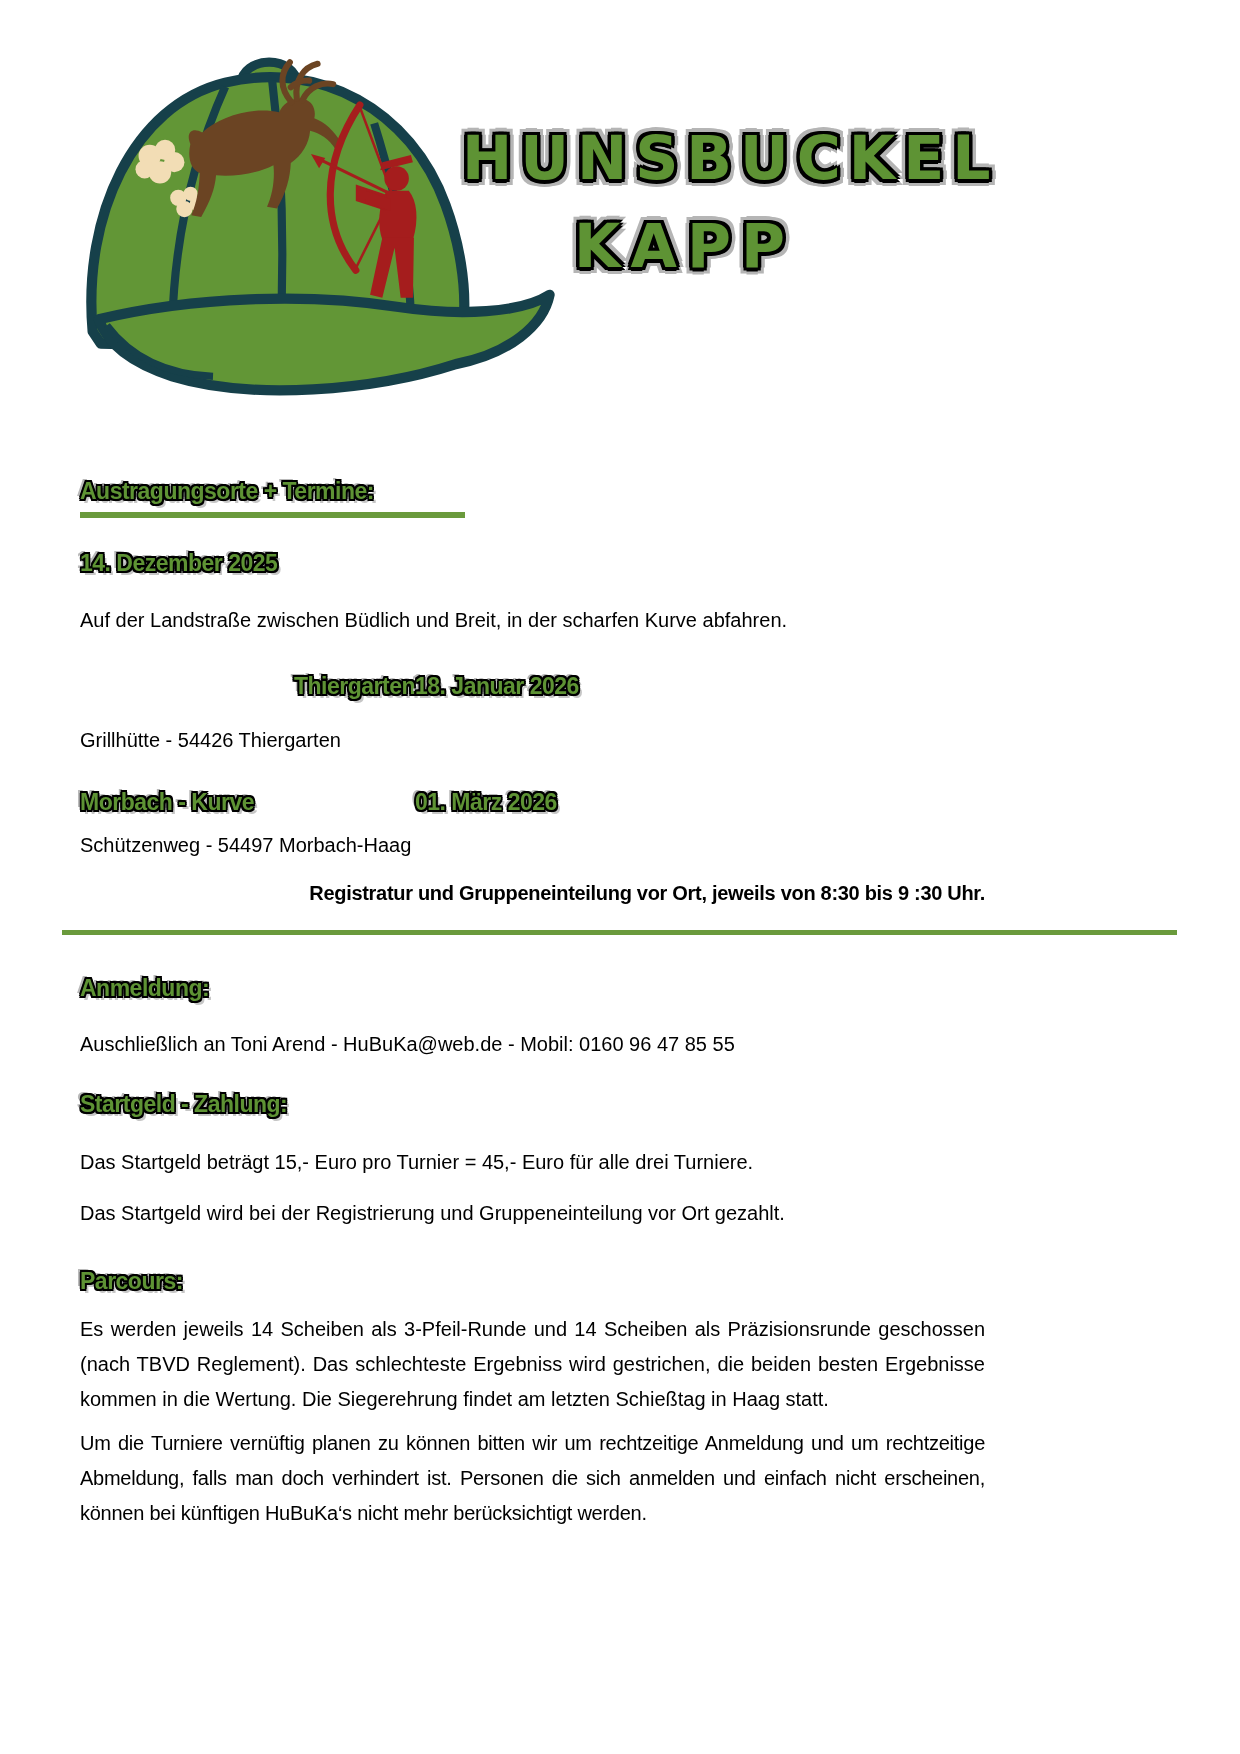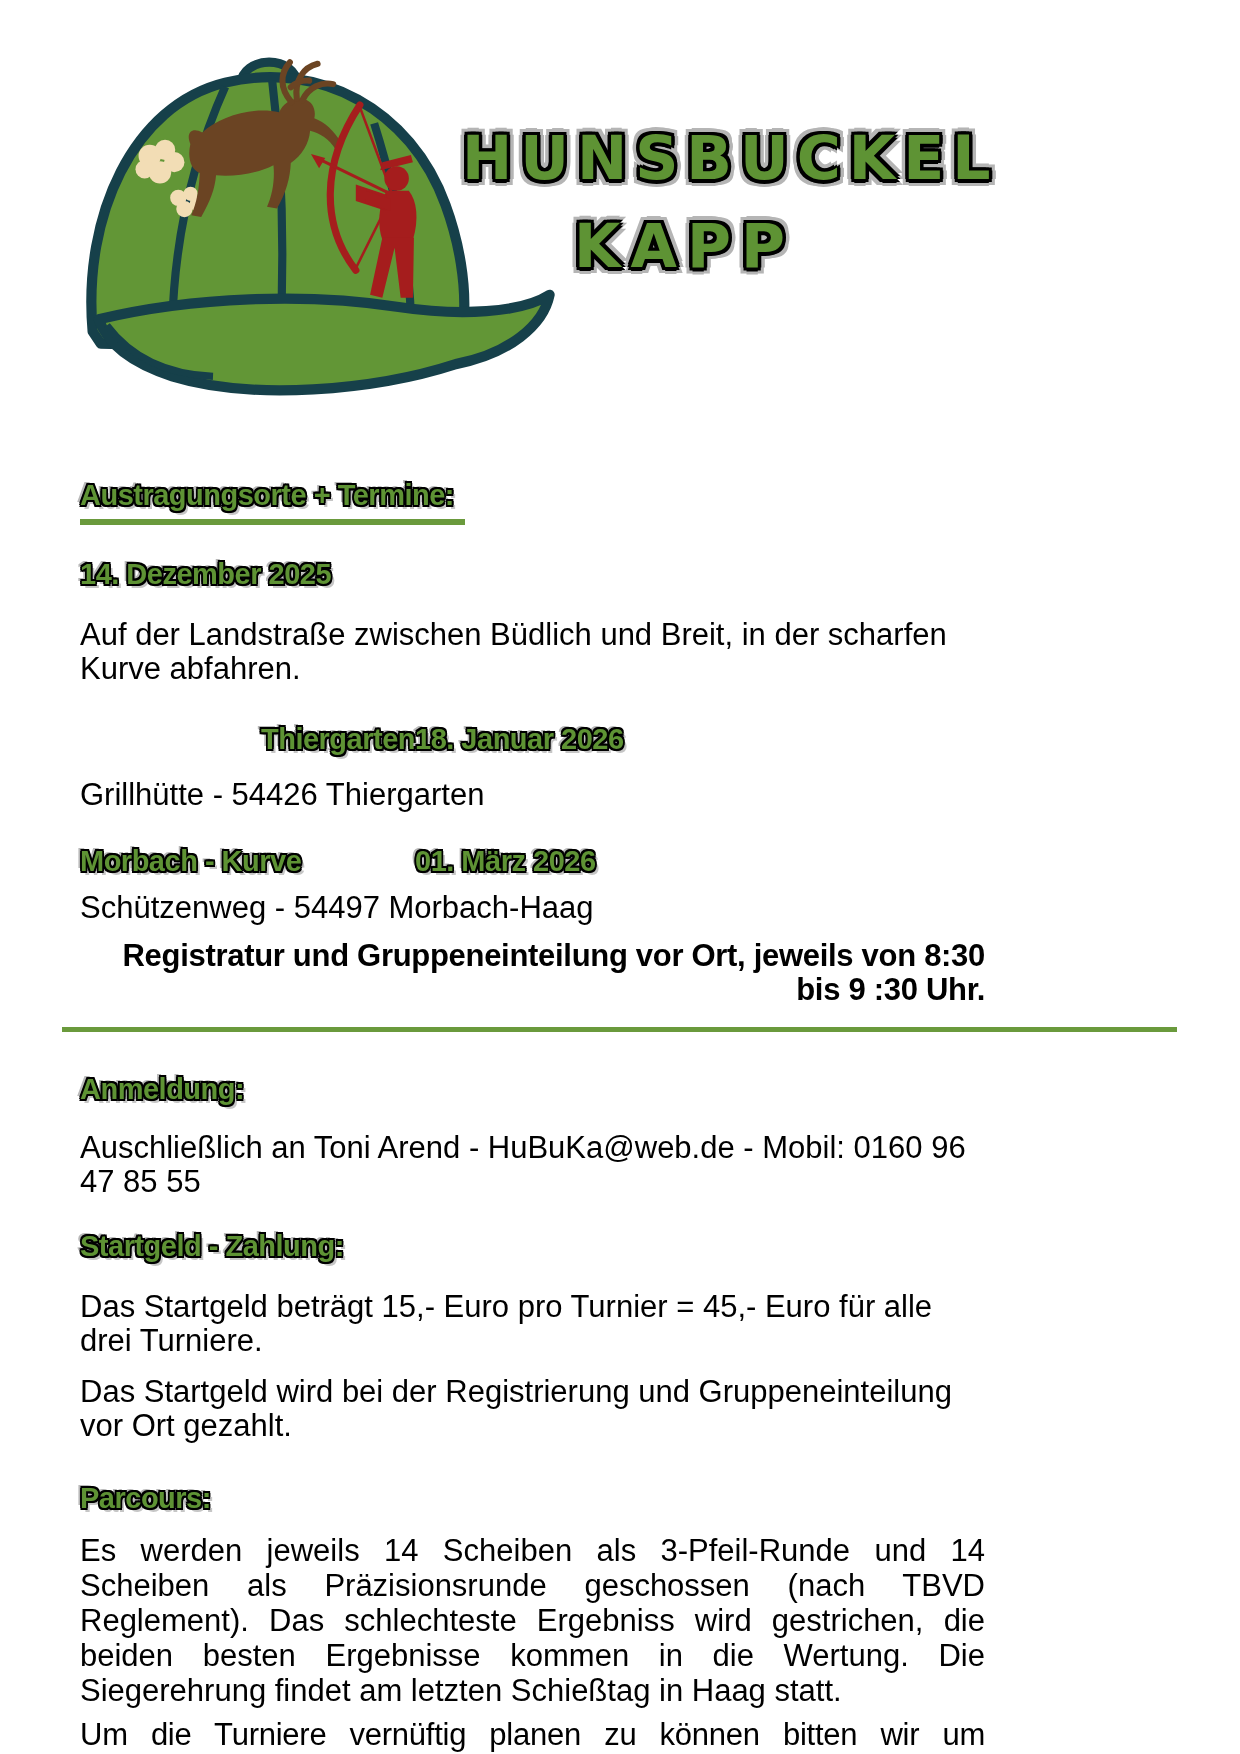--- a/index.html
+++ b/index.html
@@ -50,21 +50,21 @@
 
   
   .content {
     position: absolute;
     left: 80px;
     top: 478px;
     width: 905px;
   }
   .h-green {
     font-weight: bold;
-    font-size: 29px;
+    font-size: 23px;
     line-height: 1.2;
     letter-spacing: -0.5px;
     color: #5e9334;
     text-shadow:
       -1.6px -1.6px 0 #000, 1.6px -1.6px 0 #000, -1.6px 1.6px 0 #000, 1.6px 1.6px 0 #000,
       -1.8px 0 0 #000, 1.8px 0 0 #000, 0 -1.8px 0 #000, 0 1.8px 0 #000,
       -3.5px -3.5px 0 #b9b9b9, 3.5px 3.5px 0 #c6c6c6;
   }
   .events-underline {
     width: 385px;
@@ -75,21 +75,21 @@
   .event-row {
     display: flex;
     align-items: baseline;
   }
   .event-row .loc { flex: 0 0 335px; }
   .row1 { margin-top: 32px; }
   .row2 { margin-top: 36px; text-align: right; }
   .row3 { margin-top: 32px; }
 
   .body-text {
-    font-size: 31px;
+    font-size: 20px;
     line-height: 34px;
     color: #000;
   }
   .d1 { margin-top: 26px; }
   .d2 { margin-top: 22px; }
   .d3 { margin-top: 12px; }
   .reg-note {
     margin-top: 14px;
     font-weight: bold;
     letter-spacing: -0.3px;

